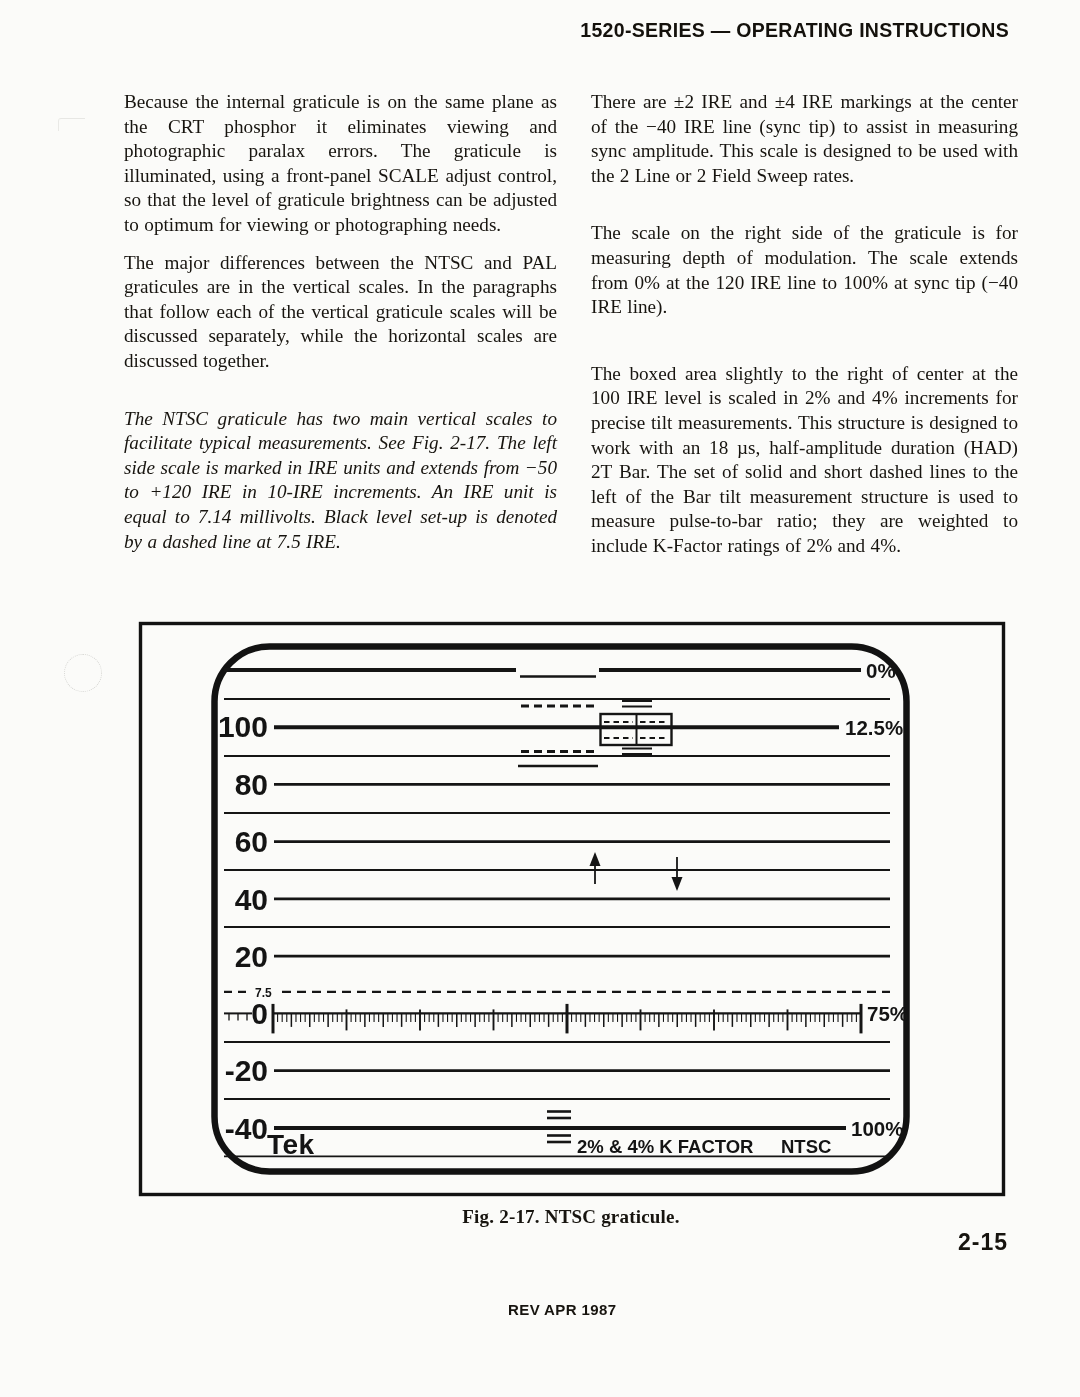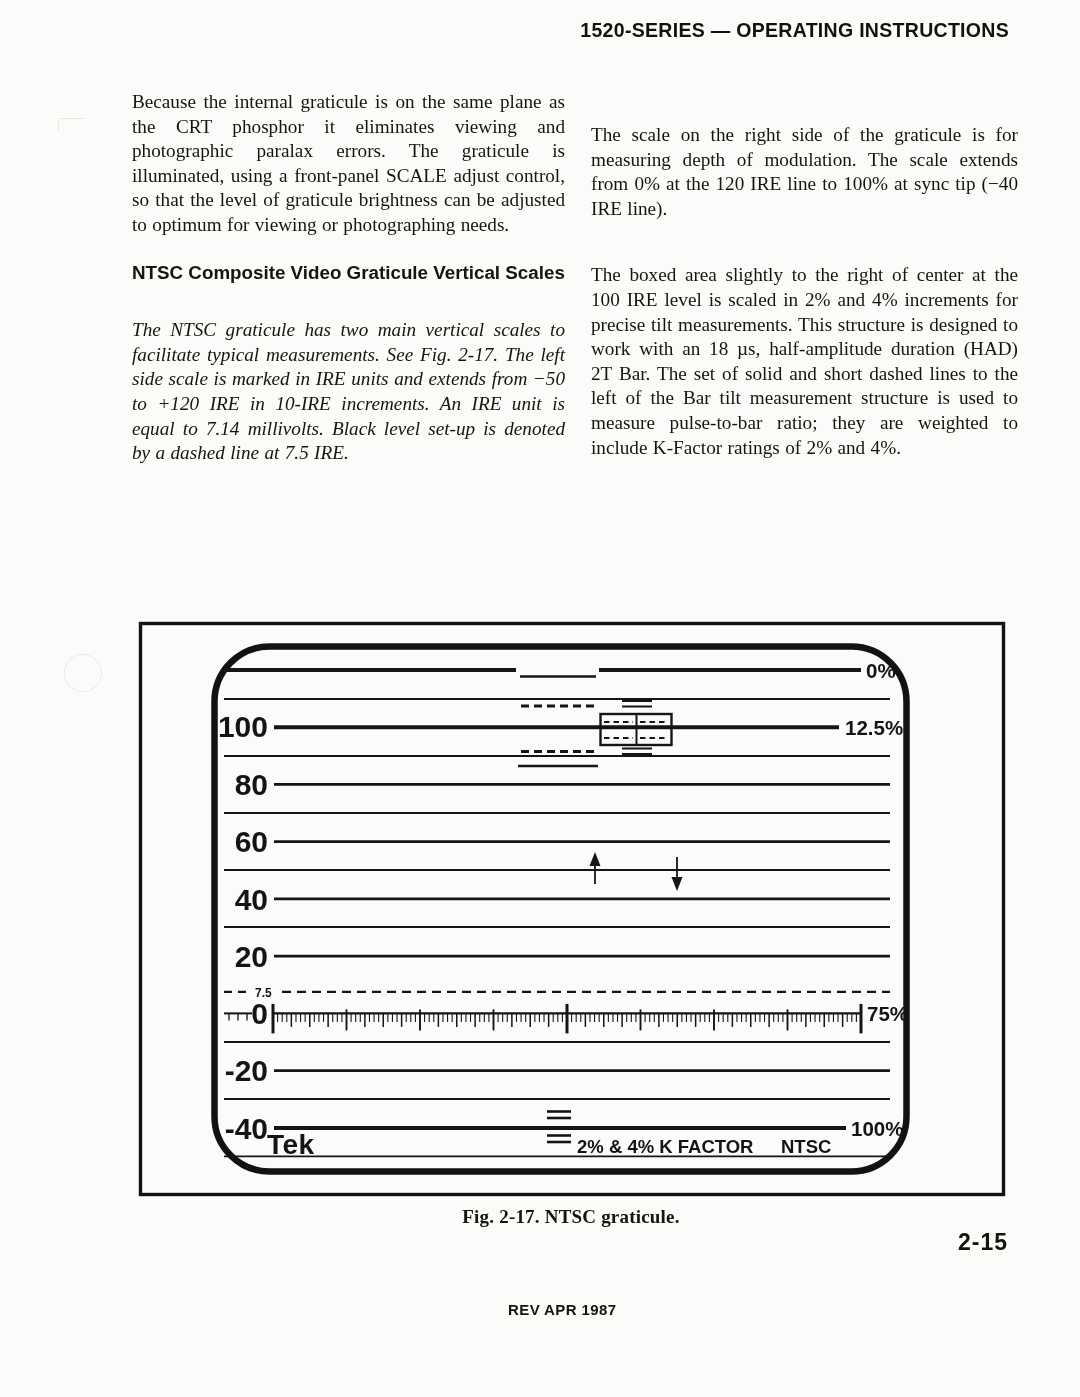--- a/index.html
+++ b/index.html
@@ -8,21 +8,21 @@
     background:#fbfbf9;color:#17140f;
     font-family:"Liberation Serif", serif;
   }
   .hdr{
     position:absolute;top:19px;right:71px;
     font-family:"Liberation Sans",sans-serif;font-weight:bold;
     font-size:19.5px;letter-spacing:.3px;color:#14110c;
   }
   .col{position:absolute;top:90px;font-size:19.2px;line-height:24.6px;text-align:justify;}
   .col p{margin:0;word-spacing:.6px;}
-  .col-left{left:132px;width:433px;}
+  .col-left{left:124px;width:433px;}
   .col-right{left:591px;width:427px;}
   .col-left .p2{margin-top:13px;}
   .col-left h3{
     margin:23px 0 0 0;font-family:"Liberation Sans",sans-serif;
     font-size:18.8px;font-weight:bold;text-align:left;
   }
   .col-left .p3{margin-top:33px;font-style:italic;}
   .col-right .p2{margin-top:33px;}
   .col-right .p3{margin-top:42px;}
 
@@ -59,25 +59,26 @@
 </head>
 <body>
 
 <div class="artifact-ring"></div>
 <div class="artifact-mark"></div>
 
 <div class="hdr">1520-SERIES — OPERATING INSTRUCTIONS</div>
 
 <div class="col col-left">
   <p class="p1">Because the internal graticule is on the same plane as the CRT phosphor it eliminates viewing and photographic paralax errors.  The graticule is illuminated, using a front-panel SCALE adjust control, so that the level of graticule brightness can be adjusted to optimum for viewing or photographing needs.</p>
-  <h3>NTSC Composite Video Graticule Vertical Scales</h3>
+  <p class="p2">The major differences between the NTSC and PAL graticules are in the vertical scales.  In the paragraphs that follow each of the vertical graticule scales will be discussed separately, while the horizontal scales are discussed together.</p>
   <p class="p3">The NTSC graticule has two main vertical scales to facilitate typical measurements.  See Fig. 2-17.  The left side scale is marked in IRE units and extends from −50 to +120 IRE in 10-IRE increments.  An IRE unit is equal to 7.14 millivolts.  Black level set-up is denoted by a dashed line at 7.5 IRE.</p>
 </div>
 
 <div class="col col-right">
+  <p class="p1">There are ±2 IRE and ±4 IRE markings at the center of the −40 IRE line (sync tip) to assist in measuring sync amplitude.  This scale is designed to be used with the 2 Line or 2 Field Sweep rates.</p>
   <p class="p2">The scale on the right side of the graticule is for measuring depth of modulation.  The scale extends from 0% at the 120 IRE line to 100% at sync tip (−40 IRE line).</p>
   <p class="p3">The boxed area slightly to the right of center at the 100 IRE level is scaled in 2% and 4% increments for precise tilt measurements.  This structure is designed to work with an 18 µs, half-amplitude duration (HAD) 2T Bar.  The set of solid and short dashed lines to the left of the Bar tilt measurement structure is used to measure pulse-to-bar ratio; they are weighted to include K-Factor ratings of 2% and 4%.</p>
 </div>
 
 <div class="figure-wrap">
 <svg width="870" height="586" viewBox="138 616 870 586" xmlns="http://www.w3.org/2000/svg">
 
   <rect x="140.5" y="623.5" width="863" height="571" fill="none" stroke="#121212" stroke-width="3.4"></rect>
 
   <rect x="214.5" y="646.5" width="692" height="525" rx="55" fill="none" stroke="#121212" stroke-width="6.5"></rect>

